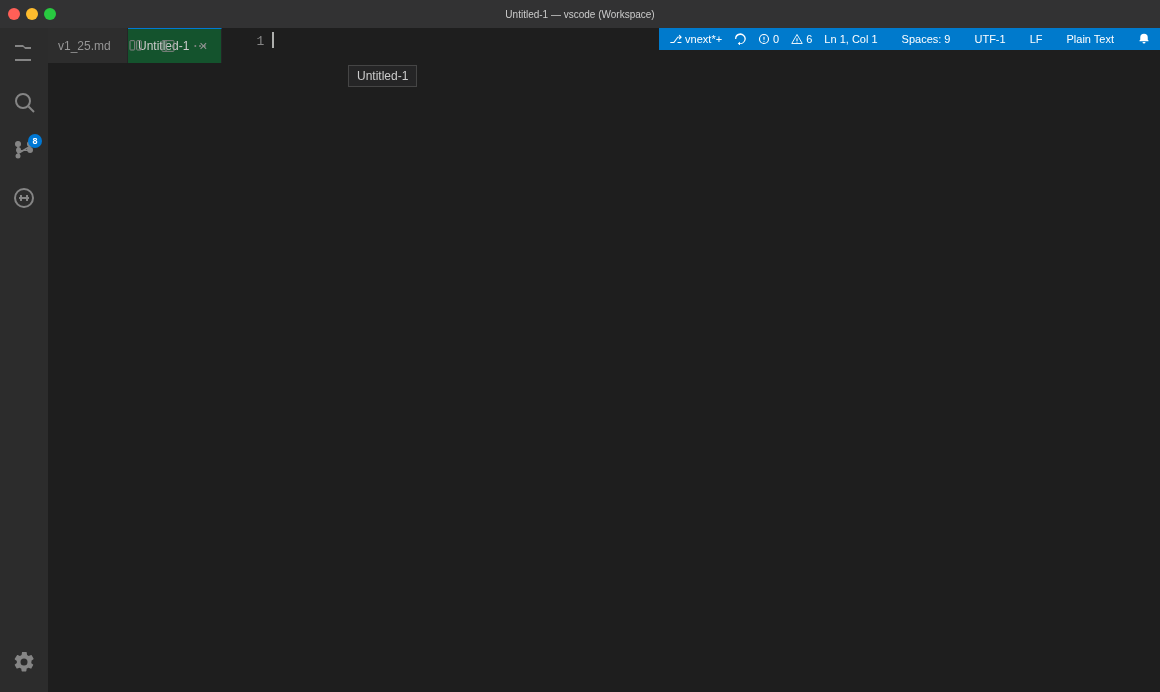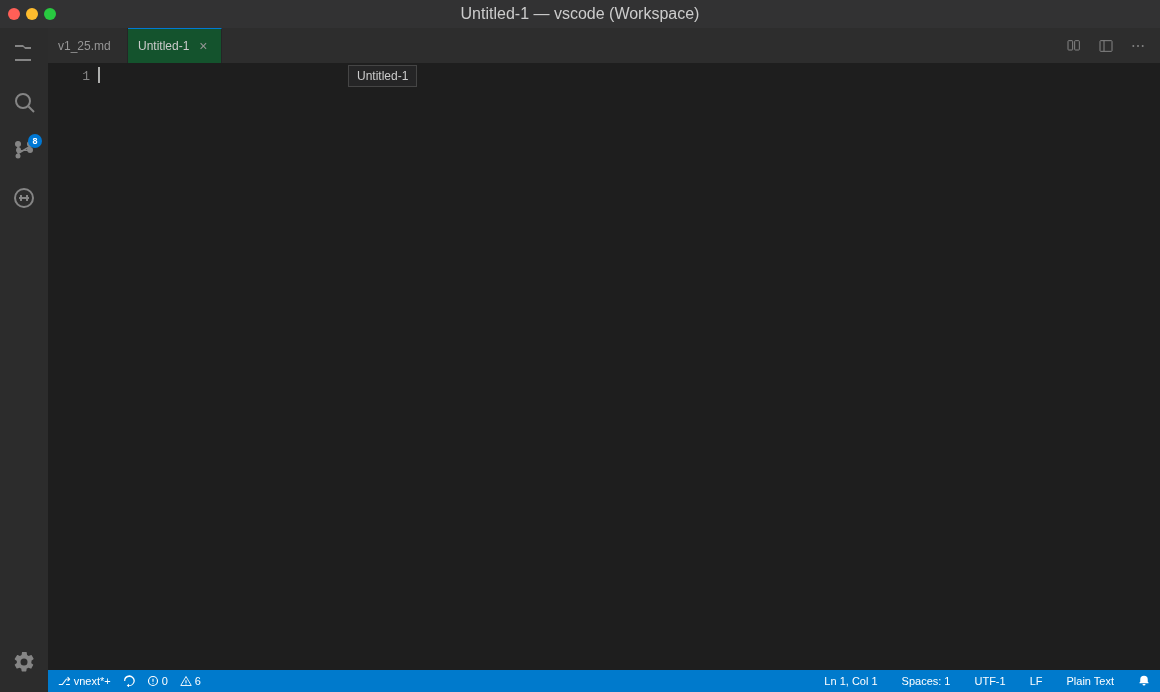--- a/index.html
+++ b/index.html
@@ -21,21 +21,21 @@
       height: 28px;
       background: #323233;
       display: flex;
       align-items: center;
       justify-content: center;
       position: relative;
       flex-shrink: 0;
     }
 
     .title-bar-title {
-      font-size: 16px;
+      font-size: 10px;
       color: #cccccc;
     }
 
     .traffic-lights {
       position: absolute;
       left: 8px;
       display: flex;
       gap: 6px;
       align-items: center;
     }
@@ -114,21 +114,21 @@
       align-items: center;
       justify-content: center;
       padding: 0 3px;
       font-weight: bold;
     }
 
     
     .editor-area {
       flex: 1;
       display: flex;
-      flex-direction: column;
+      flex-direction: row;
       background: #1e1e1e;
       overflow: hidden;
     }
 
     
     .tab-bar {
       height: 35px;
       background: #2d2d2d;
       display: flex;
       align-items: flex-end;
@@ -439,21 +439,21 @@
 
       </div>
 
       <div class="status-bar-right">
 
         <div class="status-item">
           <span>Ln 1, Col 1</span>
         </div>
 
         <div class="status-item">
-          <span>Spaces: 1</span>
+          <span>Spaces: 9</span>
         </div>
 
         <div class="status-item">
           <span>UTF-1</span>
         </div>
 
         <div class="status-item">
           <span>LF</span>
         </div>
 

